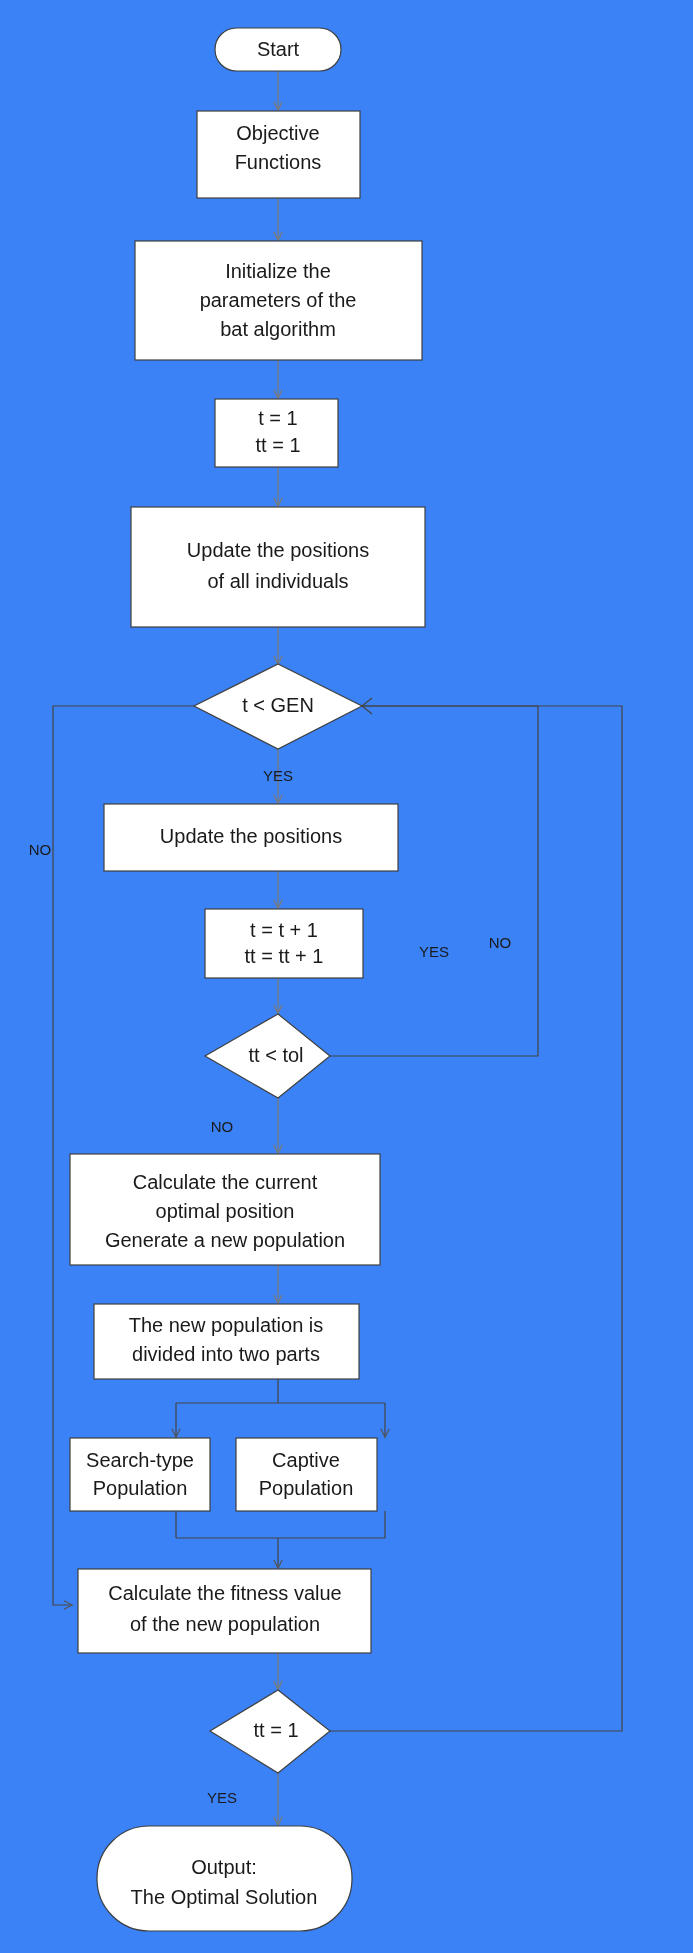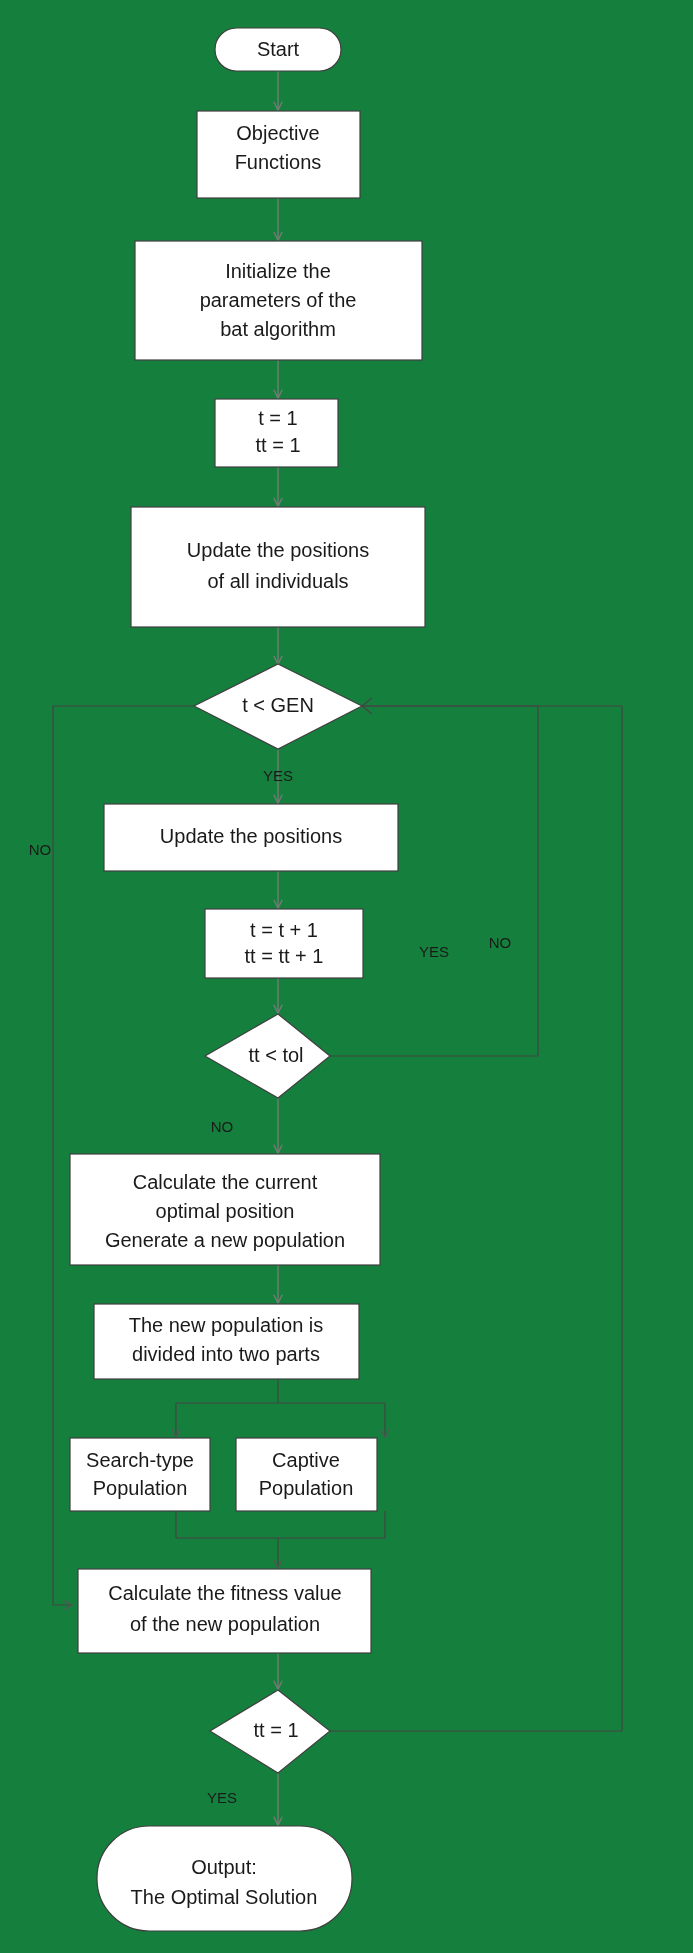--- a/index.html
+++ b/index.html
@@ -4,21 +4,21 @@
 <style>
   html, body {
     margin: 0;
     padding: 0;
     background: #ffffff;
   }
   #root {
     position: relative;
     width: 693px;
     height: 1953px;
-    background: #15803d;
+    background: #3b82f6;
     font-family: "Liberation Sans", sans-serif;
     overflow: hidden;
   }
   svg#flow {
     display: block;
     width: 693px;
     height: 1953px;
   }
   .node-shape {
     fill: #ffffff;

